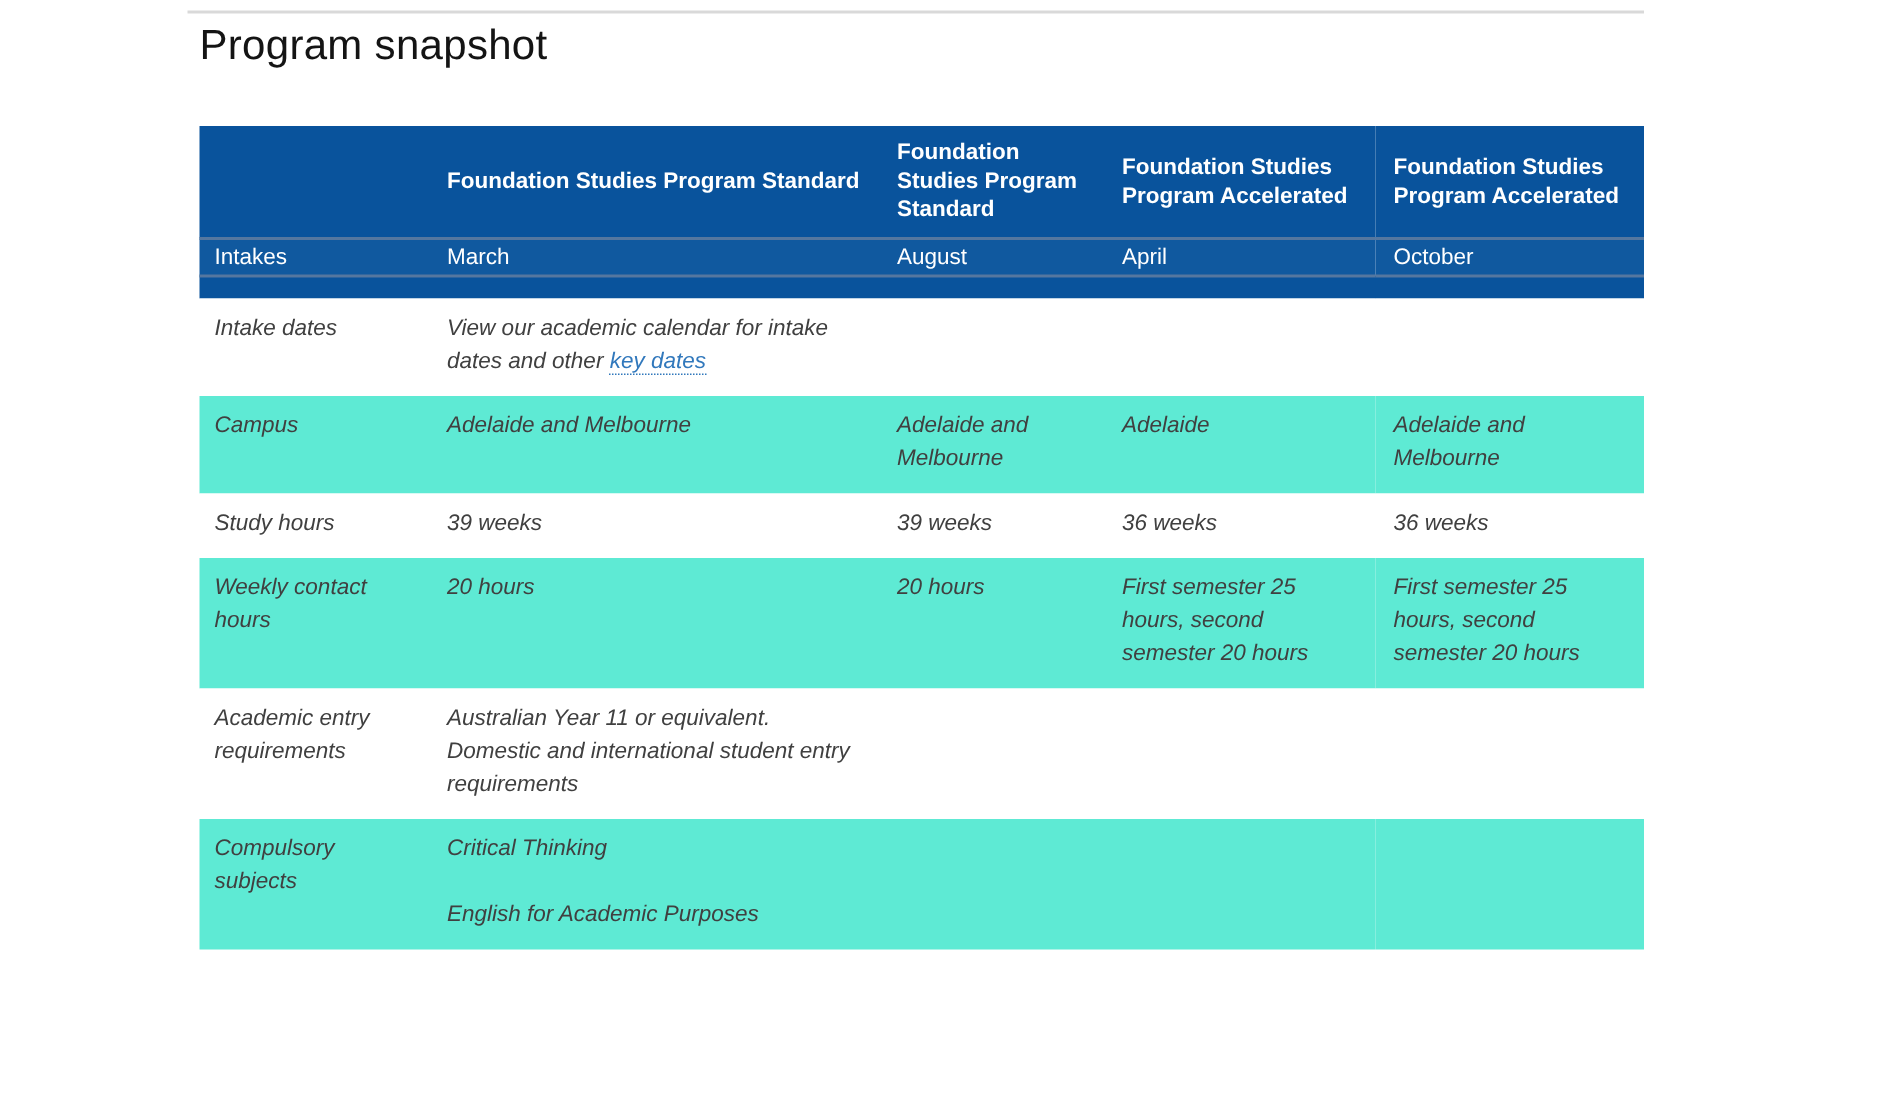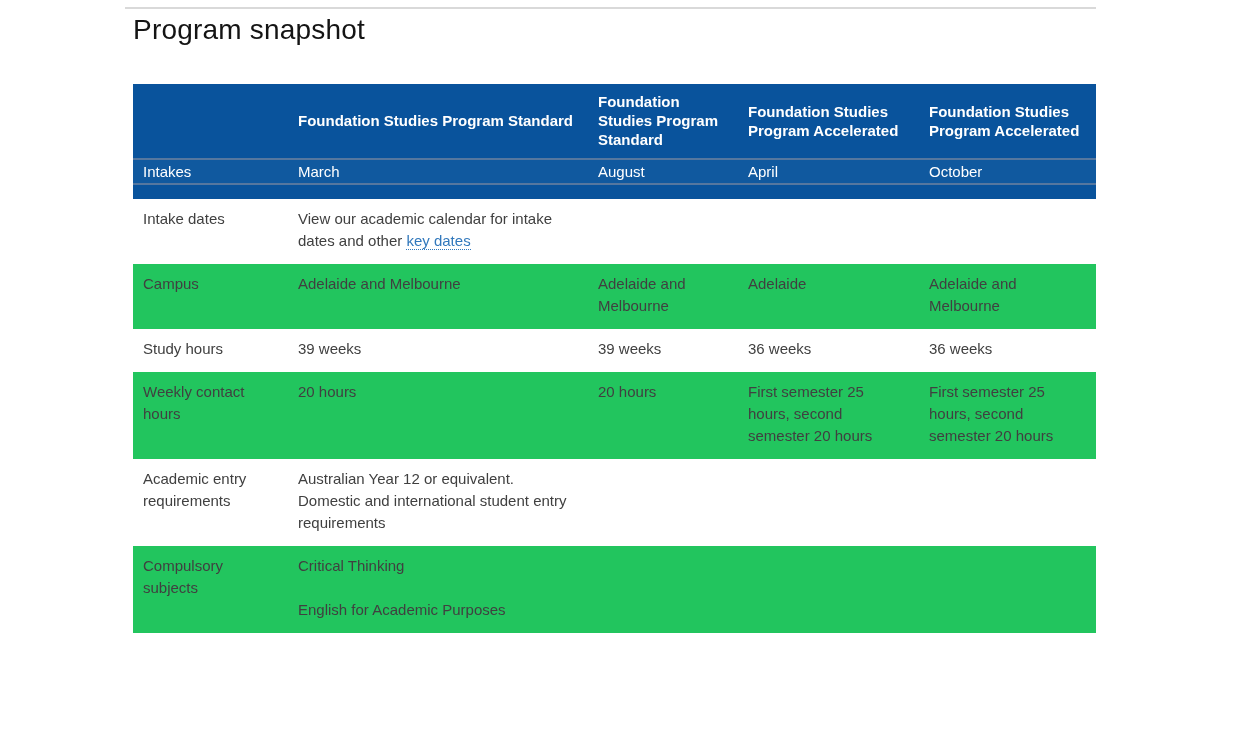--- a/index.html
+++ b/index.html
@@ -68,33 +68,34 @@
   }
 
   
   tbody th, tbody td {
     text-align: left;
     vertical-align: top;
     font-weight: 400;
     padding: 9px 10px 12px 10px;
     line-height: 22px;
     white-space: pre-line;
+    font-style: italic;
   }
   tbody th { color: #404040; }
   tbody td:nth-child(3),
   tbody td:nth-child(4),
   tbody td:nth-child(5),
   tr.head-row th:nth-child(3),
   tr.head-row th:nth-child(4),
   tr.head-row th:nth-child(5),
   tr.intakes-row td:nth-child(3),
   tr.intakes-row td:nth-child(4),
   tr.intakes-row td:nth-child(5) { padding-left: 12px; padding-right: 12px; }
 
-  tr.row-gray th, tr.row-gray td { background: #22c55e; }
+  tr.row-gray th, tr.row-gray td { background: #5eead4; }
   tr.row-white th, tr.row-white td { background: #ffffff; }
 
   a.inline-link {
     color: #3178bc;
     text-decoration: none;
     border-bottom: 1px dotted #3178bc;
     cursor: pointer;
   }
 </style>
 </head>
@@ -155,21 +156,21 @@
     </tr>
     <tr class="row-gray">
       <th>Weekly contact hours</th>
       <td>20 hours</td>
       <td>20 hours</td>
       <td>First semester 25 hours, second semester 20 hours</td>
       <td>First semester 25 hours, second semester 20 hours</td>
     </tr>
     <tr class="row-white">
       <th>Academic entry requirements</th>
-      <td>Australian Year 12 or equivalent. Domestic and international student entry requirements</td>
+      <td>Australian Year 11 or equivalent. Domestic and international student entry requirements</td>
       <td></td>
       <td></td>
       <td></td>
     </tr>
     <tr class="row-gray">
       <th>Compulsory subjects</th>
       <td>Critical Thinking
 
 English for Academic Purposes</td>
       <td></td>

